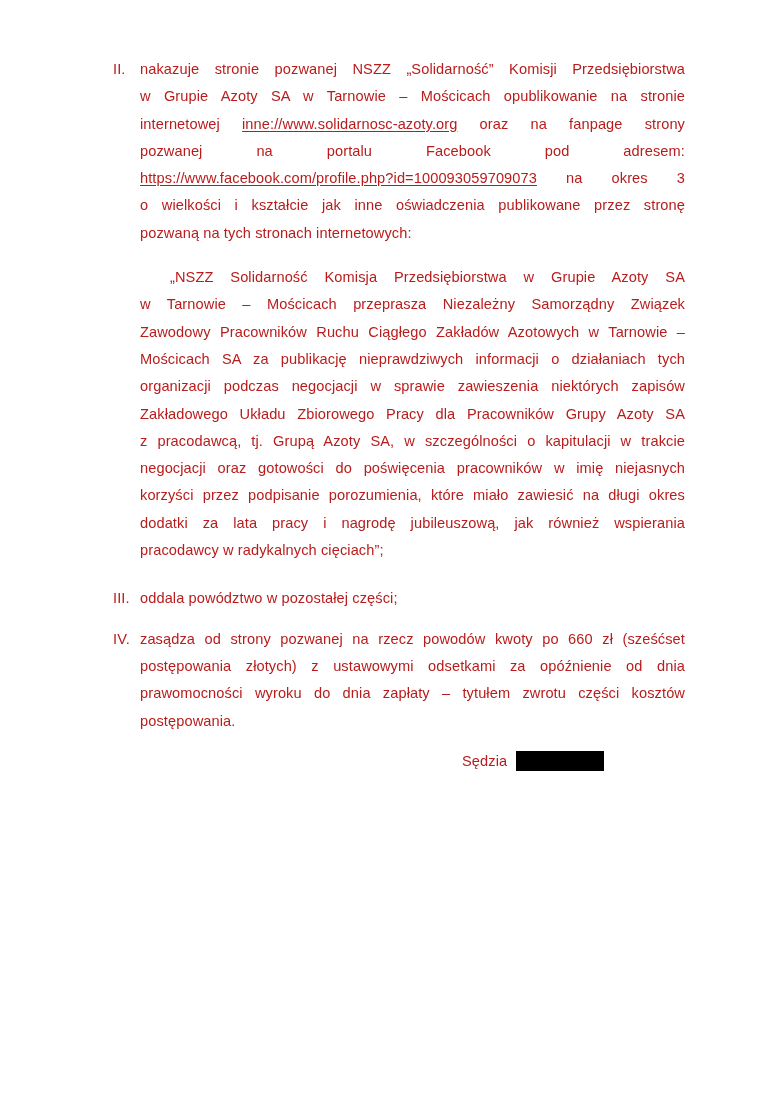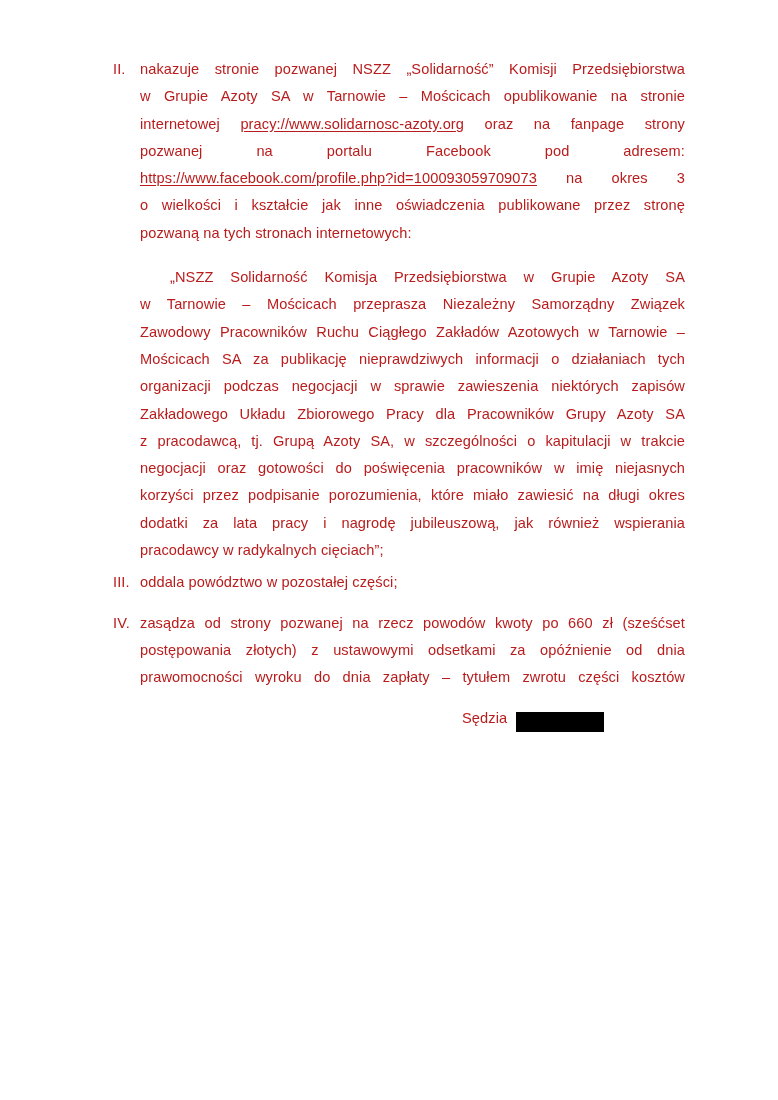--- a/index.html
+++ b/index.html
@@ -24,21 +24,21 @@
     width: 545px;
     font-size: 14.6px;
     line-height: 27.3px;
     letter-spacing: 0.1px;
   }
   .block {
     position: relative;
     margin: 0 0 13px 0;
   }
   .block.numbered { margin-bottom: 13px; }
-  .block.quote    { margin-top: 17px; margin-bottom: 5px; }
+  .block.quote    { margin-top: 17px; margin-bottom: 21px; }
   .marker {
     position: absolute;
     left: -27px;
     top: 0;
     width: 26px;
     white-space: nowrap;
   }
   .line {
     text-align: justify;
     text-align-last: justify;
@@ -50,21 +50,21 @@
   .line.indent {
     padding-left: 30px;
   }
   .link {
     text-decoration: underline;
     text-underline-offset: 2px;
     color: inherit;
   }
   .signature {
     display: flex;
-    align-items: flex-end;
+    align-items: center;
     gap: 9px;
     margin-left: 322px;
     margin-top: 10px;
     height: 27.3px;
   }
   .redaction {
     display: inline-block;
     width: 88px;
     height: 20px;
     background: #000000;
@@ -73,21 +73,21 @@
 </head>
 <body>
 
 <div class="page">
   <div class="doc-body">
     <div id="blocks-host">
         <div class="block numbered">
           <span class="marker">II.</span>
           <div class="line">nakazuje stronie pozwanej NSZZ „Solidarność” Komisji Przedsiębiorstwa</div>
           <div class="line">w Grupie Azoty SA w Tarnowie – Mościcach opublikowanie na stronie</div>
-          <div class="line">internetowej <span class="link">pracy://www.solidarnosc-azoty.org</span> oraz na fanpage strony</div>
+          <div class="line">internetowej <span class="link">inne://www.solidarnosc-azoty.org</span> oraz na fanpage strony</div>
           <div class="line">pozwanej na portalu Facebook pod adresem:</div>
           <div class="line"><span class="link">https://www.facebook.com/profile.php?id=100093059709073</span> na okres 3</div>
           <div class="line">o wielkości i kształcie jak inne oświadczenia publikowane przez stronę</div>
           <div class="line last">pozwaną na tych stronach internetowych:</div>
         </div>
         <div class="block quote">
           <div class="line indent">„NSZZ Solidarność Komisja Przedsiębiorstwa w Grupie Azoty SA</div>
           <div class="line">w Tarnowie – Mościcach przeprasza Niezależny Samorządny Związek</div>
           <div class="line">Zawodowy Pracowników Ruchu Ciągłego Zakładów Azotowych w Tarnowie –</div>
           <div class="line">Mościcach SA za publikację nieprawdziwych informacji o działaniach tych</div>
@@ -101,20 +101,21 @@
         </div>
         <div class="block numbered">
           <span class="marker">III.</span>
           <div class="line last">oddala powództwo w pozostałej części;</div>
         </div>
         <div class="block numbered">
           <span class="marker">IV.</span>
           <div class="line">zasądza od strony pozwanej na rzecz powodów kwoty po 660 zł (sześćset</div>
           <div class="line">postępowania złotych) z ustawowymi odsetkami za opóźnienie od dnia</div>
           <div class="line">prawomocności wyroku do dnia zapłaty – tytułem zwrotu części kosztów</div>
+          <div class="line last">postępowania.</div>
         </div>
       </div>
     <div class="signature">
       <span>Sędzia</span>
       <span class="redaction"></span>
     </div>
   </div>
 </div>
 
 </body></html>

